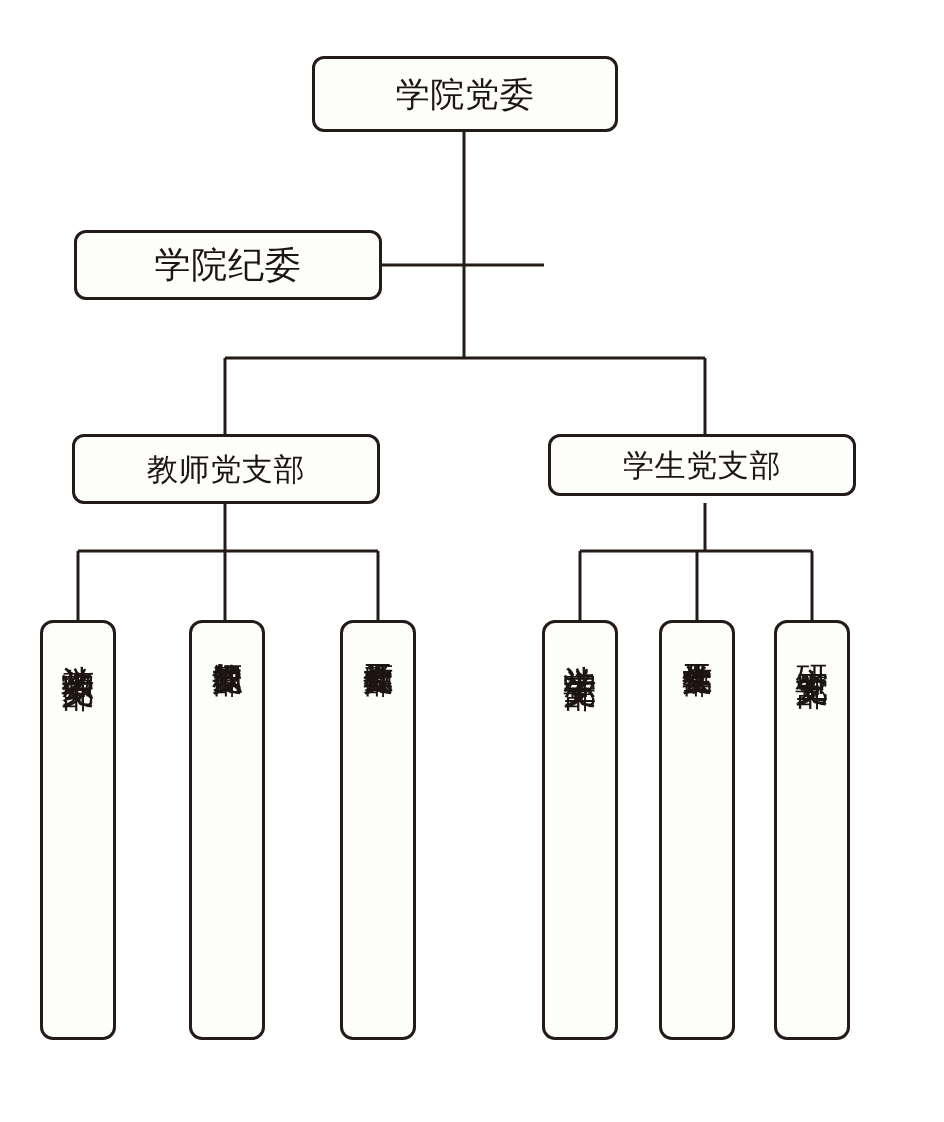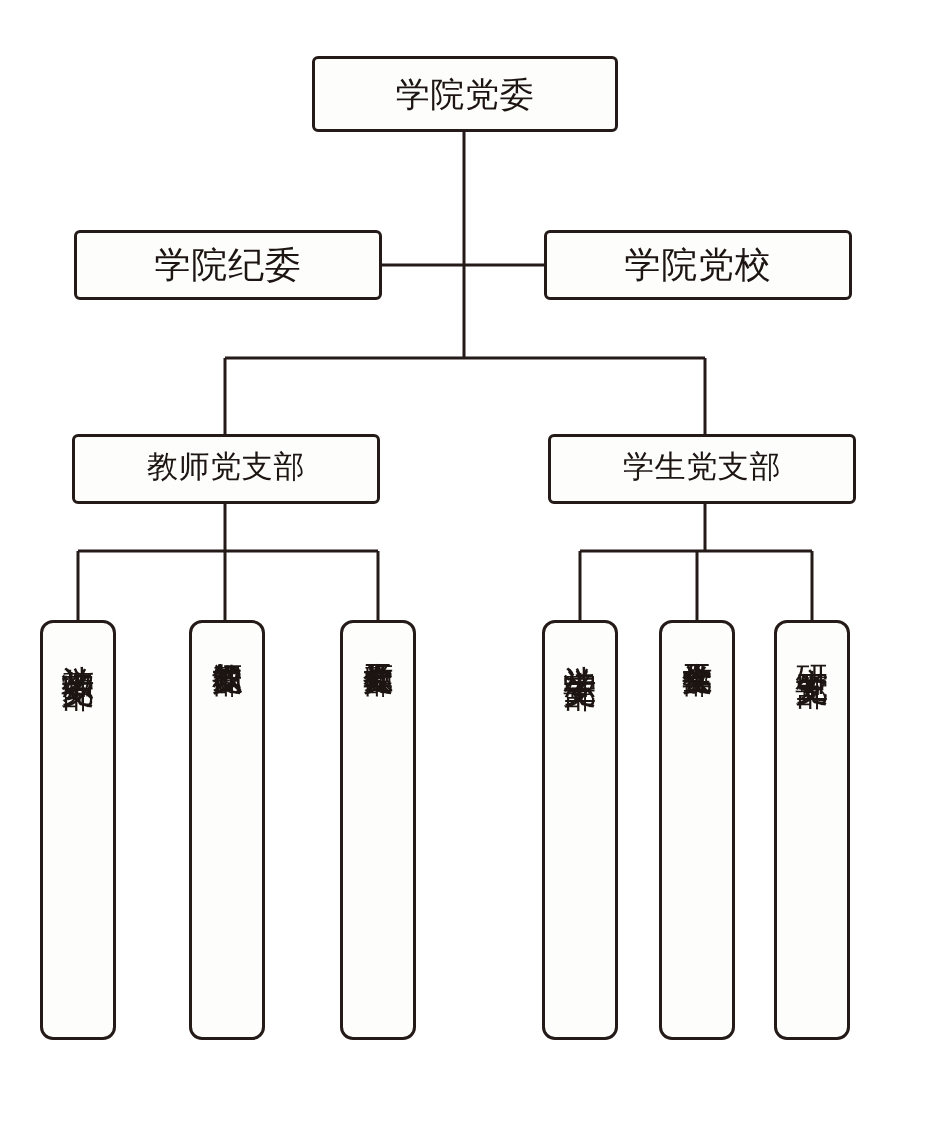--- a/index.html
+++ b/index.html
@@ -30,21 +30,21 @@
     border: 3px solid #241b19;
     background: #fdfdfc;
     display: flex;
     align-items: center;
     justify-content: center;
     z-index: 2;
   }
   .node.level-top,
   .node.level-two,
   .node.level-three {
-    border-radius: 6px;
+    border-radius: 12px;
     justify-content: center;
   }
   .node.leaf {
     border-radius: 13px;
     align-items: flex-start;
     padding-top: 16px;
   }
   .node-label {
     color: #1c1512;
     letter-spacing: 0.02em;
@@ -53,21 +53,20 @@
     font-weight: 400;
   }
   .level-top .node-label {
     font-size: 34px;
   }
   .level-two .node-label {
     font-size: 36px;
   }
   .level-three .node-label {
     font-size: 31px;
-    font-family: Liberation Mono, monospace;
   }
   .leaf .node-label {
     font-size: 33px;
     writing-mode: vertical-rl;
     text-orientation: upright;
     line-height: 1.02;
     letter-spacing: 0.06em;
   }
   .leaf.dense .node-label {
     font-size: 30px;
@@ -105,29 +104,26 @@
   </svg>
 
   <div class="node level-top" style="left:312px; top:56px; width:306px; height:76px;">
     <span class="node-label">学院党委</span>
   </div>
 
   <div class="node level-two" style="left:74px; top:230px; width:308px; height:70px;">
     <span class="node-label">学院纪委</span>
   </div>
 
-  <div class="node level-two" style="left:544px; top:230px; width:308px; height:70px;">
-    <span class="node-label">学院党校</span>
-  </div>
 
   <div class="node level-three" style="left:72px; top:434px; width:308px; height:70px;">
     <span class="node-label">教师党支部</span>
   </div>
 
-  <div class="node level-three" style="left:548px; top:434px; width:308px; height:70px;">
+  <div class="node level-three" style="left:548px; top:434px; width:308px; height:62px;">
     <span class="node-label">学生党支部</span>
   </div>
 
   <div class="node leaf" style="left:40px; top:620px; width:76px; height:420px;">
     <span class="node-label">法学教师党支部</span>
   </div>
 
   <div class="node leaf dense" style="left:189px; top:620px; width:76px; height:420px;">
     <span class="node-label">知识产权教师党支部</span>
   </div>

